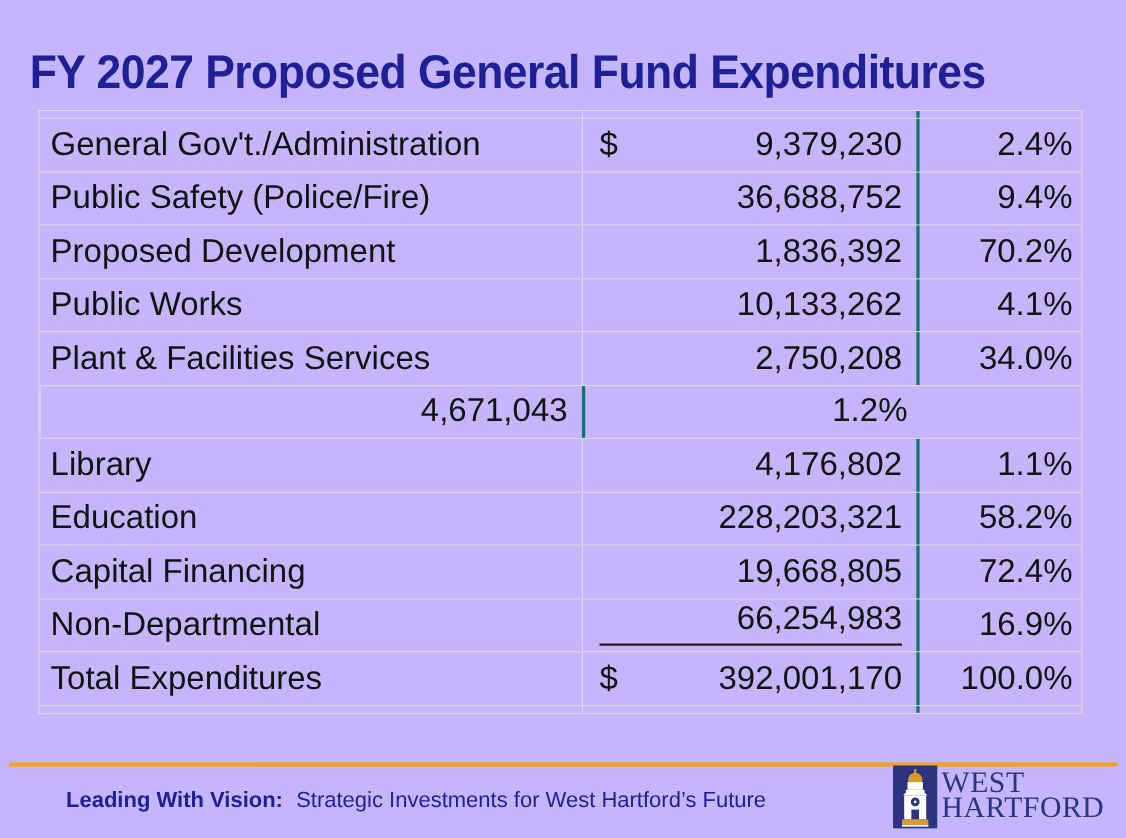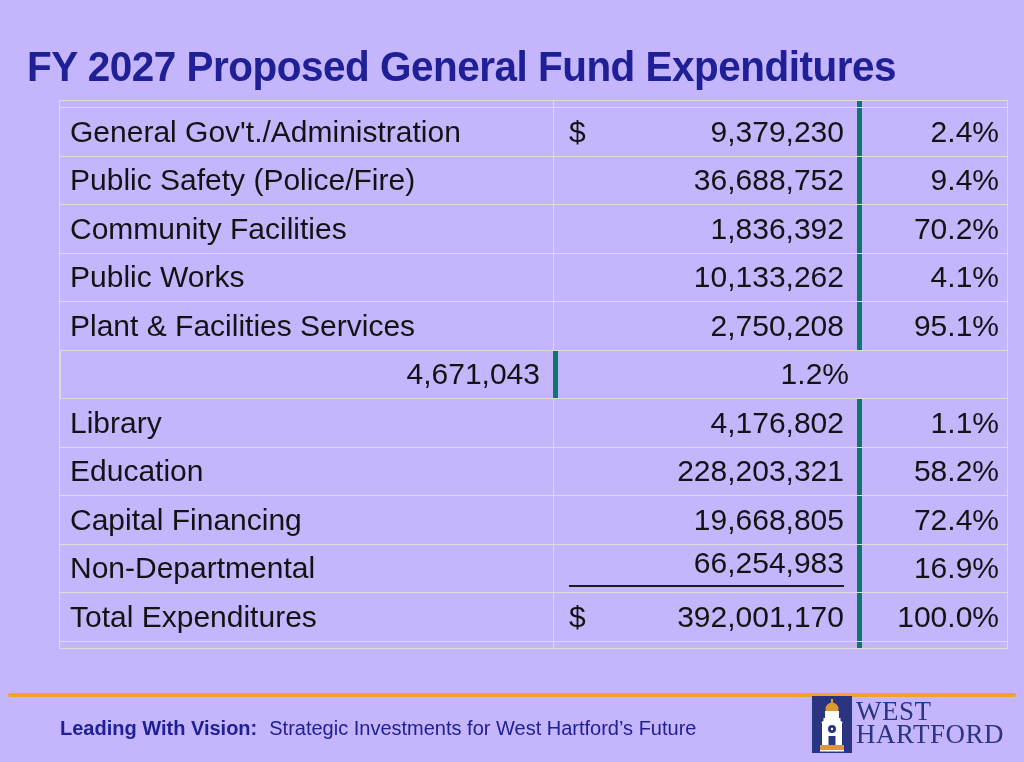--- a/index.html
+++ b/index.html
@@ -31,38 +31,37 @@
 
   
   .budget-table {
     position: absolute;
     left: 35px; top: 100px;
     width: 949px;
     border: 1px solid #dcdcdc;
     border-bottom: none;
     font-size: 30px;
     color: #131313;
-    margin-left: 24px;
   }
   .tr {
     display: grid;
     grid-template-columns: 493px 304px 150px;
     height: 48.5px;
     border-bottom: 1px solid #dcdcdc;
   }
   .tr.sliver { height: 7px; }
   .td {
     display: flex;
     align-items: center;
     height: 100%;
     overflow: hidden;
   }
   .td.c-label  { padding-left: 10px; }
   .td.c-amount { border-left: 1px solid #dcdcdc; padding: 0 13px 0 15px; }
-  .td.c-pct    { border-left: 5px solid #0f766e; padding-right: 8px; justify-content: flex-end; }
+  .td.c-pct    { border-left: 3px solid #0f766e; padding-right: 8px; justify-content: flex-end; }
   .amt-wrap {
     display: flex;
     width: 100%;
     align-items: baseline;
   }
   .cur { text-align: left; }
   .num { flex: 1; text-align: right; }
   
   .tr.acct-underline .amt-wrap {
     border-bottom: 2.5px solid #1c1c1c;
@@ -141,21 +140,21 @@
       <div class="td c-amount">
         <span class="amt-wrap">
             <span class="cur"></span>
             <span class="num">36,688,752</span>
           </span>
       </div>
       <div class="td c-pct">9.4%</div>
     </div>
 
     <div class="tr">
-      <div class="td c-label">Community Facilities</div>
+      <div class="td c-label">Proposed Development</div>
       <div class="td c-amount">
         <span class="amt-wrap">
             <span class="cur"></span>
             <span class="num">1,836,392</span>
           </span>
       </div>
       <div class="td c-pct">70.2%</div>
     </div>
 
     <div class="tr">
@@ -170,21 +169,21 @@
     </div>
 
     <div class="tr">
       <div class="td c-label">Plant &amp; Facilities Services</div>
       <div class="td c-amount">
         <span class="amt-wrap">
             <span class="cur"></span>
             <span class="num">2,750,208</span>
           </span>
       </div>
-      <div class="td c-pct">95.1%</div>
+      <div class="td c-pct">34.0%</div>
     </div>
 
     <div class="tr">
       <div class="td c-amount">
         <span class="amt-wrap">
             <span class="cur"></span>
             <span class="num">4,671,043</span>
           </span>
       </div>
       <div class="td c-pct">1.2%</div>

